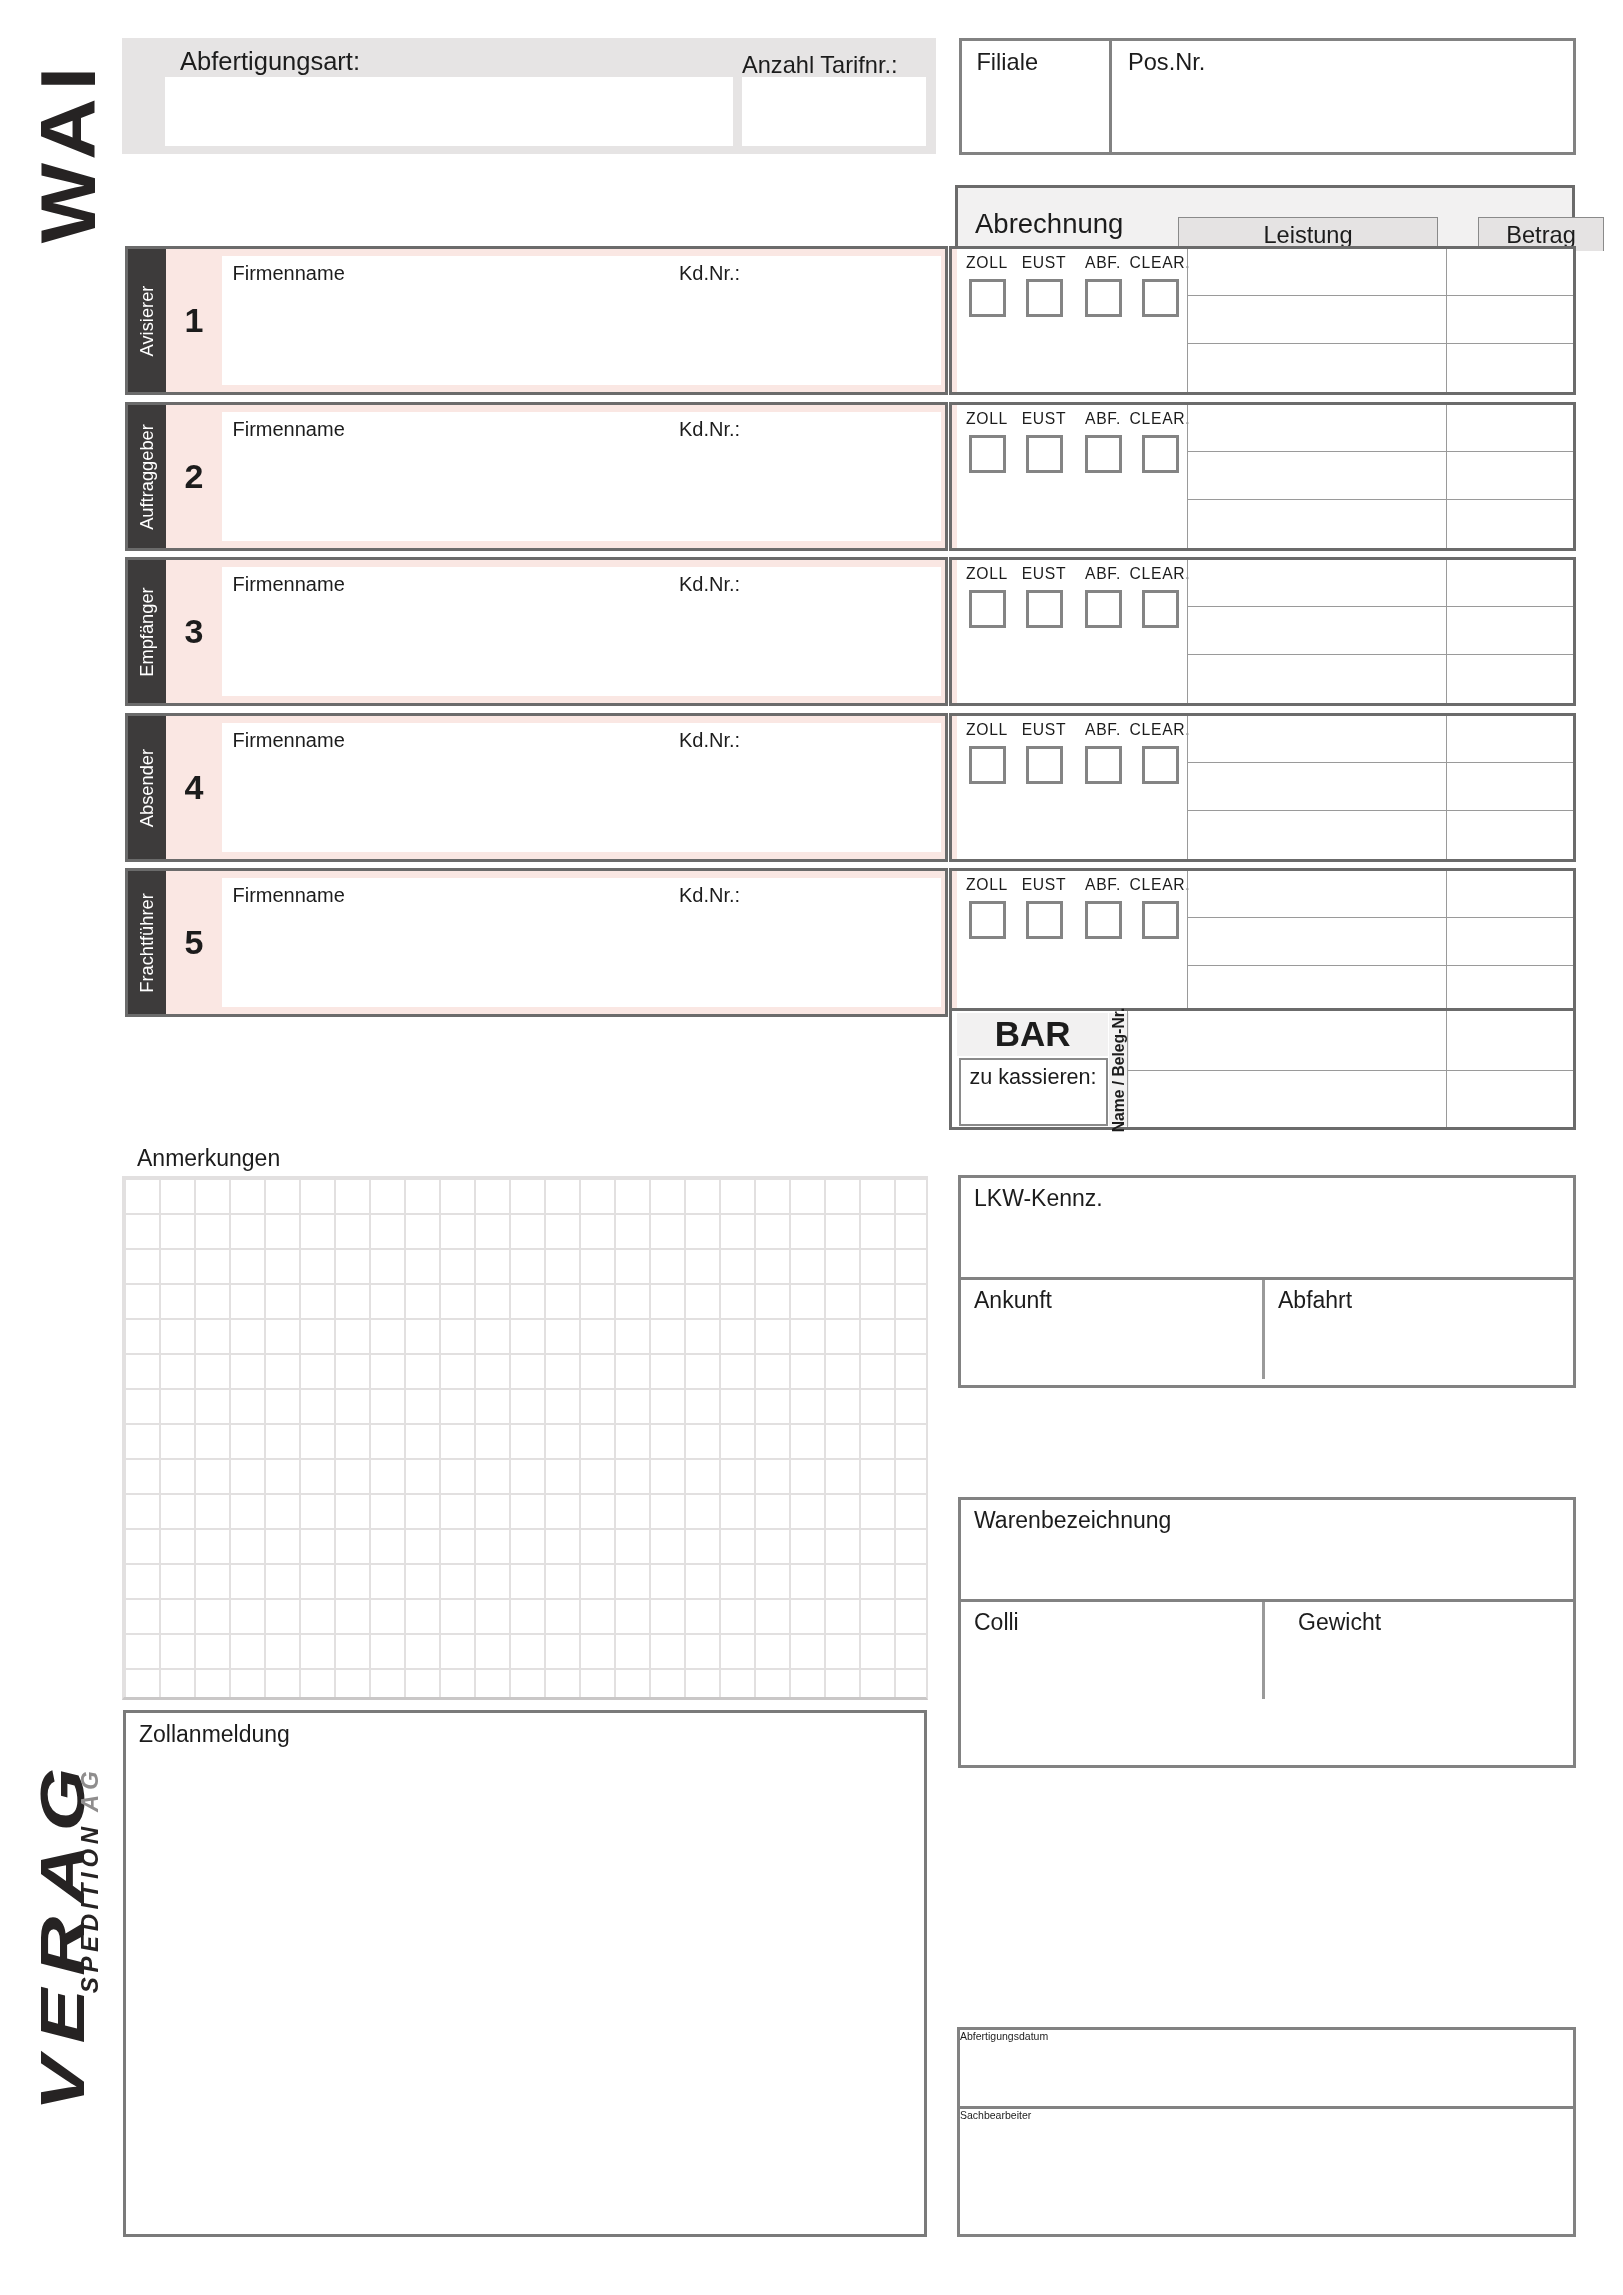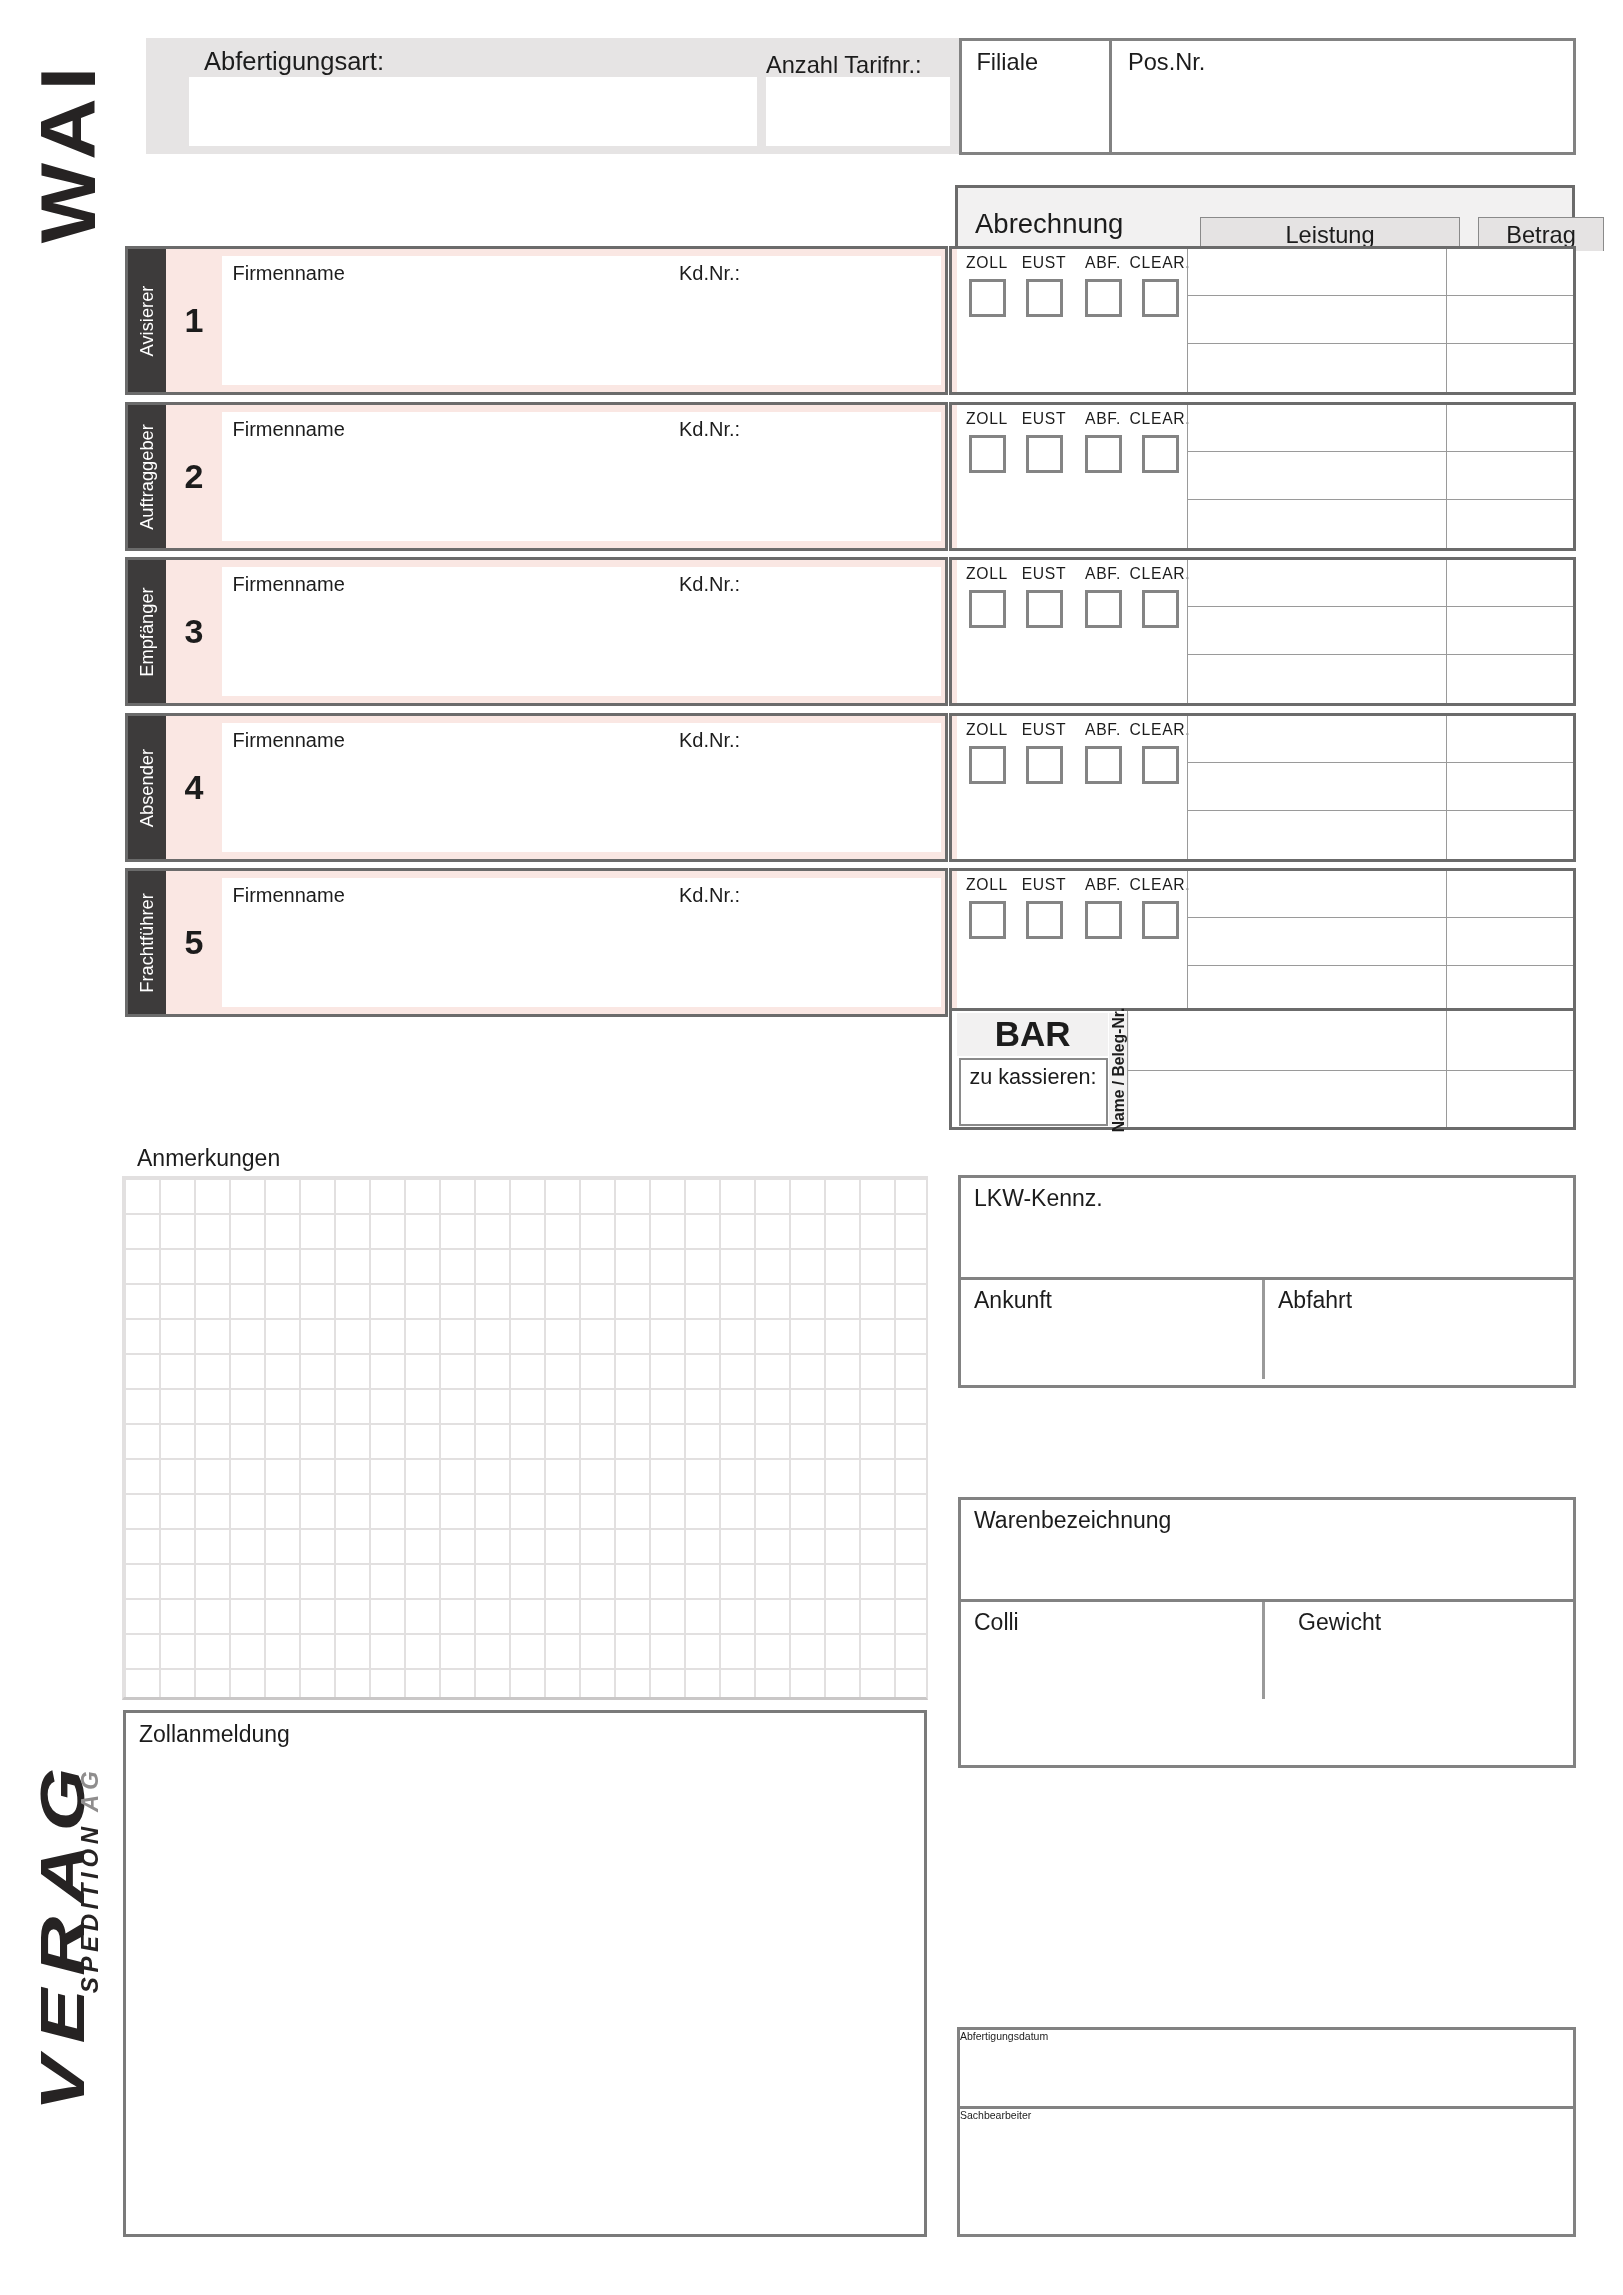--- a/index.html
+++ b/index.html
@@ -28,37 +28,37 @@
 
   
   .wai span{font-size:85px;font-weight:800;letter-spacing:7.9px;color:var(--ink);
     transform:translate(-50%,-50%) rotate(-90deg) scale(1,0.92);}
   .verag span{font-size:82px;font-weight:800;font-style:italic;letter-spacing:13px;color:var(--ink);
     transform:translate(-50%,-50%) rotate(-90deg) scale(1,0.76);}
   .spedition span{font-size:24px;font-weight:700;font-style:italic;letter-spacing:4.6px;color:var(--ink);}
   .spedition .ag{color:var(--graytext);}
 
   
-  .topbar{left:122px;top:38px;width:814px;height:116px;background:var(--headerbg);margin-left:24px;}
+  .topbar{left:122px;top:38px;width:814px;height:116px;background:var(--headerbg);}
   .topbar .lbl1{position:absolute;left:58px;top:9.2px;font-size:25.5px;}
   .topbar .lbl2{position:absolute;left:620px;top:14.4px;font-size:23.6px;}
   .topbar .inp1{position:absolute;left:43px;top:39px;width:568px;height:69px;background:#fff;}
   .topbar .inp2{position:absolute;left:620px;top:39px;width:184px;height:69px;background:#fff;}
 
   .filiale{left:959px;top:38px;width:617px;height:117px;border:3.9px solid var(--boxborder);background:#fff;}
   .filiale .cell1{position:absolute;left:0;top:0;width:150px;height:100%;border-right:3.3px solid var(--boxborder);}
   .filiale .lab{position:absolute;left:14.4px;top:7.9px;font-size:23.6px;}
   .filiale .cell2{position:absolute;left:153px;top:0;right:0;height:100%;}
 
   
   .abrech{left:955px;top:185px;width:620px;height:67px;background:var(--panelbg);border:3.3px solid var(--rowborder);}
   .abrech .title{position:absolute;left:17px;top:19.6px;font-size:27.5px;}
   .abrech .hcell{position:absolute;top:29px;height:34px;background:var(--cellbg);
     border:1.3px solid #8a8a8a;border-bottom:none;text-align:center;font-size:23.6px;padding-top:3.9px;}
-  .abrech .hc1{left:242px;width:260px;}
+  .abrech .hc1{left:220px;width:260px;}
   .abrech .hc2{left:520px;width:126px;}
 
   
   .prow{left:125px;width:823px;height:149px;border:3.3px solid var(--rowborder);
     background:var(--pink);display:flex;}
   .prow .strip{position:relative;width:38px;background:var(--strip);flex:0 0 38px;}
   .prow .strip span{position:absolute;left:50%;top:50%;white-space:nowrap;color:#fff;
     font-size:18.3px;transform:translate(-50%,-50%) rotate(-90deg);}
   .prow .numcol{flex:0 0 56px;display:flex;align-items:center;justify-content:center;
     font-size:34px;font-weight:800;}

